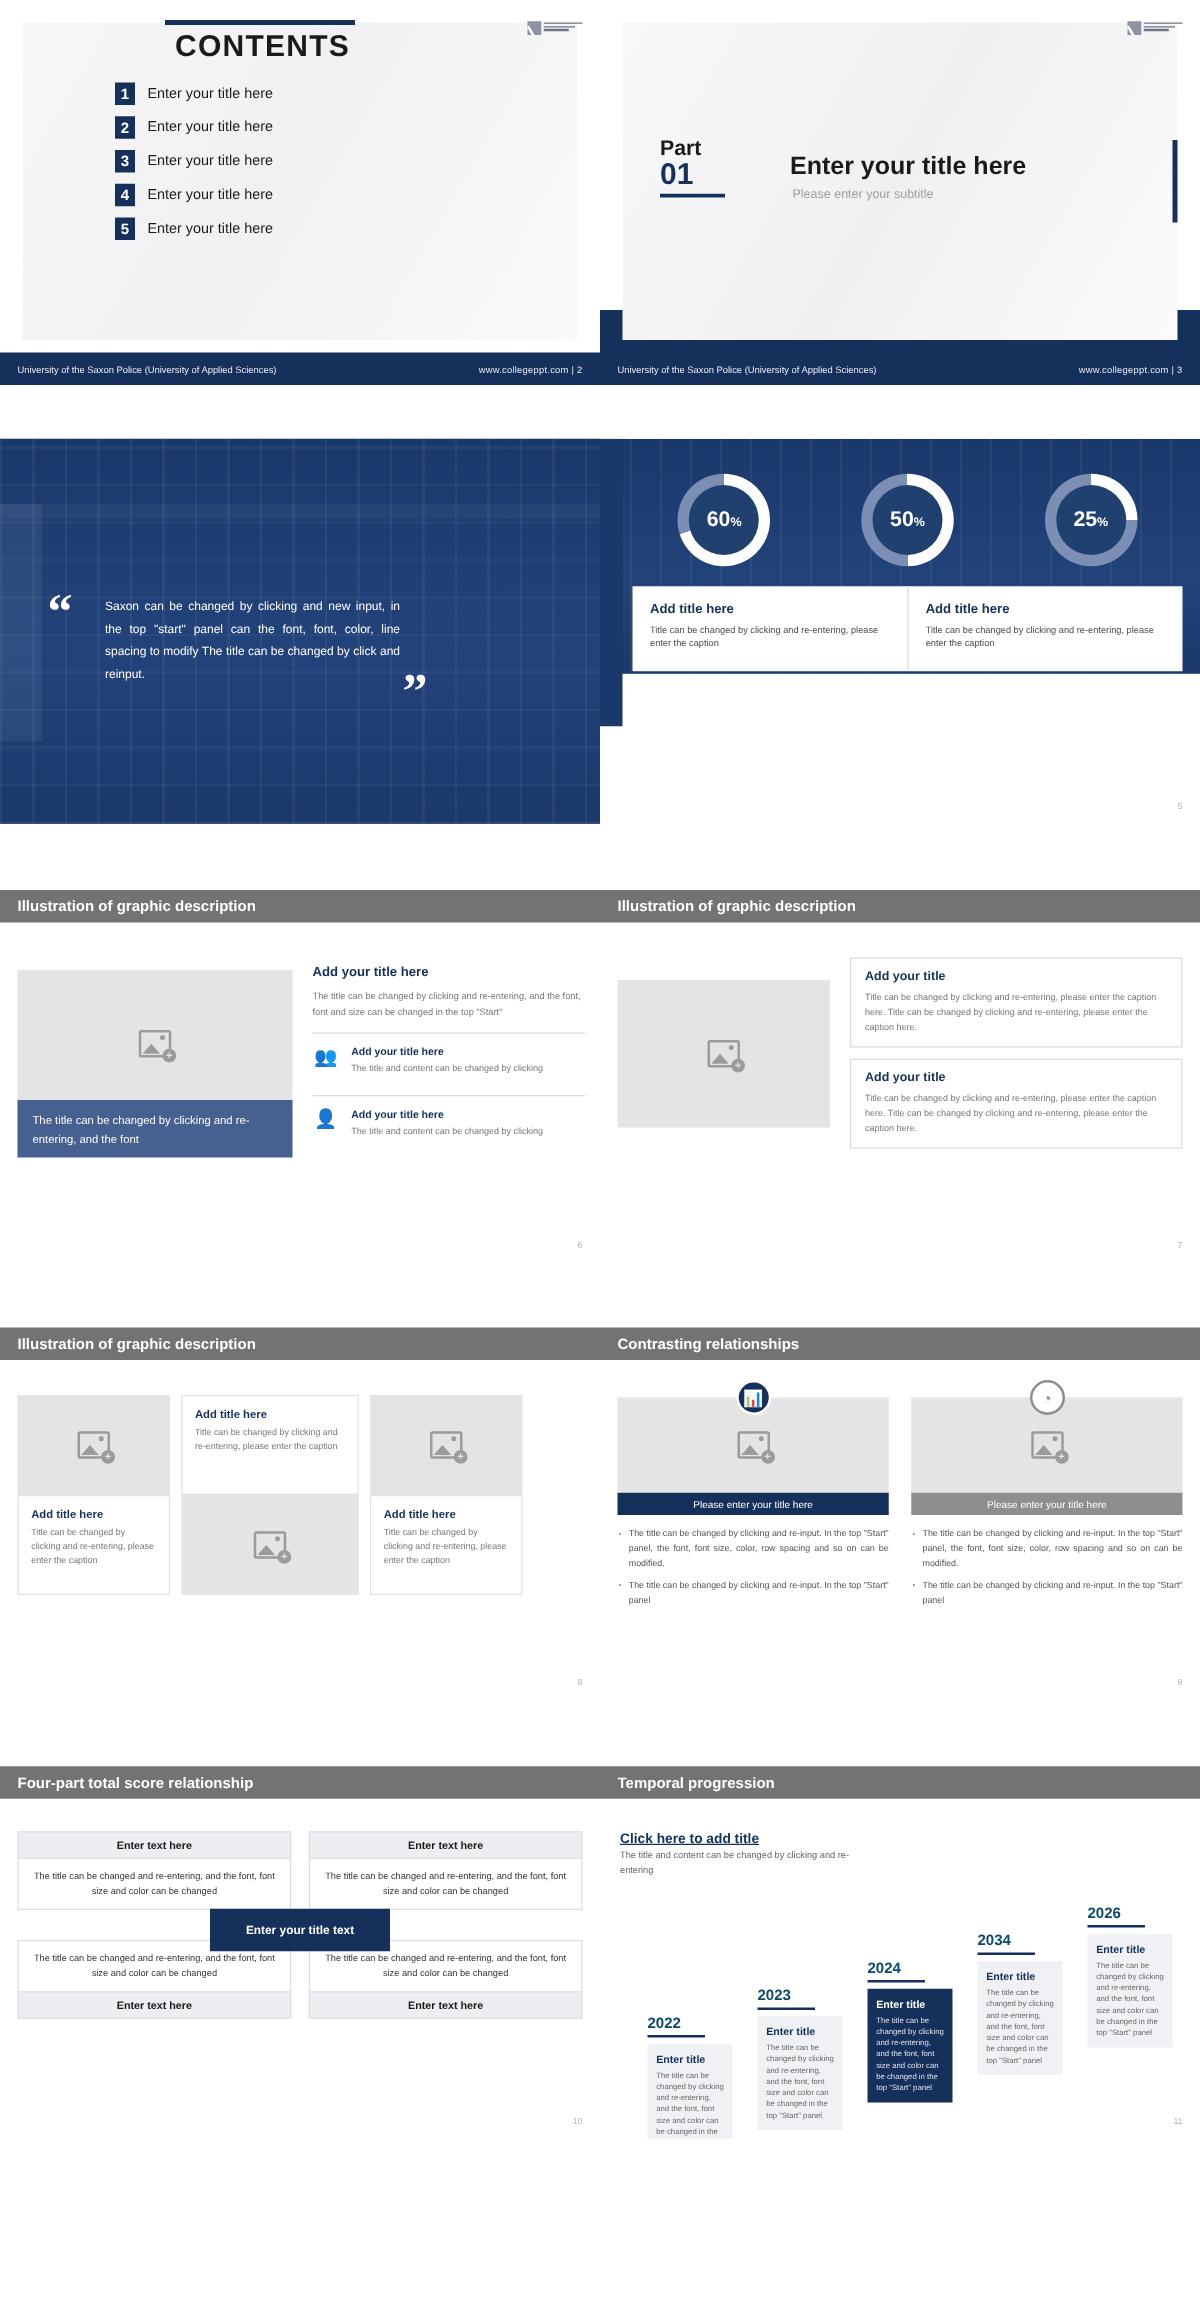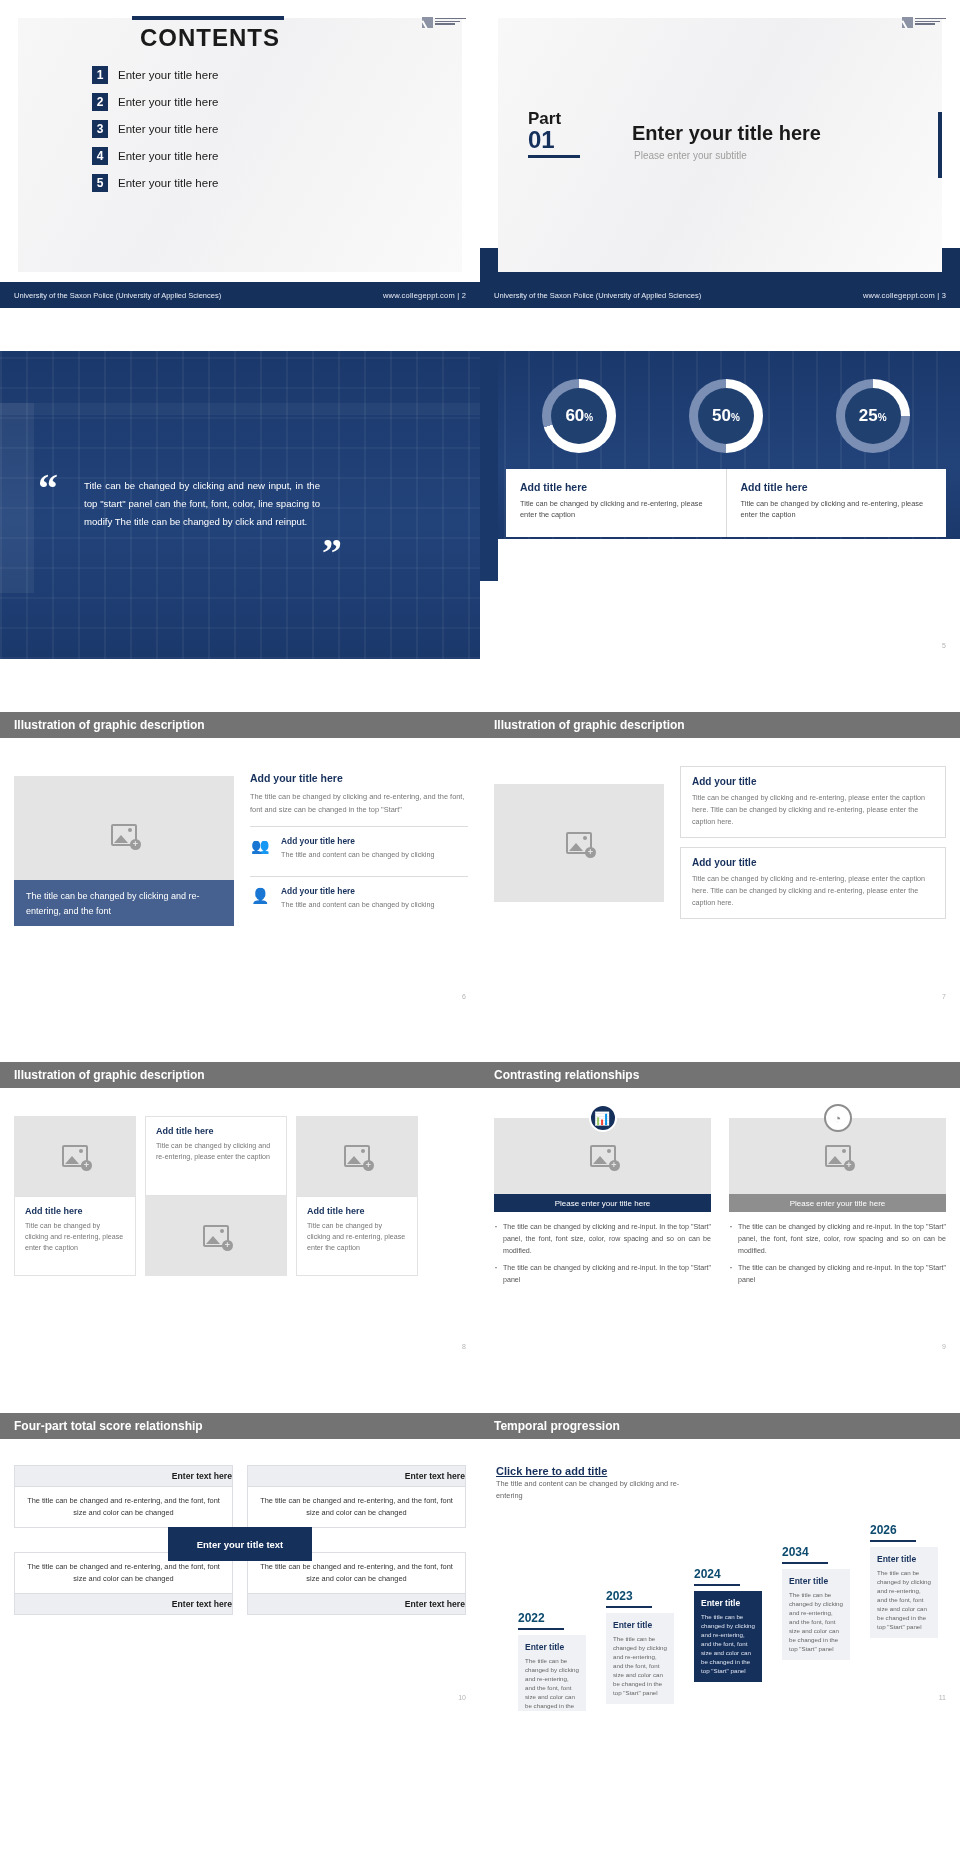--- a/index.html
+++ b/index.html
@@ -208,21 +208,21 @@
   .s9 .band.b { background:#8e8e8e; }
   .s9 ul { list-style:none; margin-top:9px; }
   .s9 li { font-size:7.1px; color:#555; line-height:12px; margin-bottom:5px; padding-left:9px; position:relative; text-align:justify;}
   .s9 li:before { content:'·'; position:absolute; left:0; top:-1px; font-size:12px; }
 
   
   .s10 .wrap { position:absolute; left:14px; top:16px; width:452px; }
   .s10 .r1 { display:flex; gap:14px; }
   .s10 .box { flex:1; }
   .s10 .hd {
-    background:#eceef1; border:1px solid #dcdee2; text-align:right;
+    background:#eceef1; border:1px solid #dcdee2; text-align:center;
     font-size:8.6px; font-weight:bold; color:#1a1a1a; padding:5px 0;
   }
   .s10 .bd { border:1px solid #dcdee2; border-top:none; padding:8px 10px; font-size:7.4px; color:#333; line-height:12px; text-align:center;}
   .s10 .center {
     position:absolute; left:50%; transform:translateX(-50%); top:78px;
     width:144px; height:34px; background:#16305c; color:#fff;
     display:flex; align-items:center; justify-content:center; font-size:9.5px; font-weight:bold;
   }
   .s10 .r2 { display:flex; gap:14px; margin-top:24px; }
   .s10 .bd2 { border:1px solid #dcdee2; border-bottom:none; padding:8px 10px; font-size:7.4px; color:#333; line-height:12px; text-align:center;}
@@ -317,21 +317,21 @@
         <span>|</span>
         <span>3</span>
       </span>
     </div>
   </div>
 
   <div class="slide s4">
     <div class="bg"></div>
     <div class="bldg"></div>
     <div class="quote-open">“</div>
-    <div class="qtext">Title can be changed by clicking and new input, in the top "start" panel can the font, font, color, line spacing to modify The title can be changed by click and reinput.</div>
+    <div class="qtext">Saxon can be changed by clicking and new input, in the top "start" panel can the font, font, color, line spacing to modify The title can be changed by click and reinput.</div>
     <div class="quote-close">”</div>
   </div>
 
   <div class="slide s5">
     <div class="hero"></div>
     <div class="lstrip"></div>
     <div class="donuts">
       <div class="donut" style="background:conic-gradient(#ffffff 0% 70%, #7b8fb5 70% 100%);">
         <div class="hole">
           <div class="val"><span>60</span><small>%</small></div>

